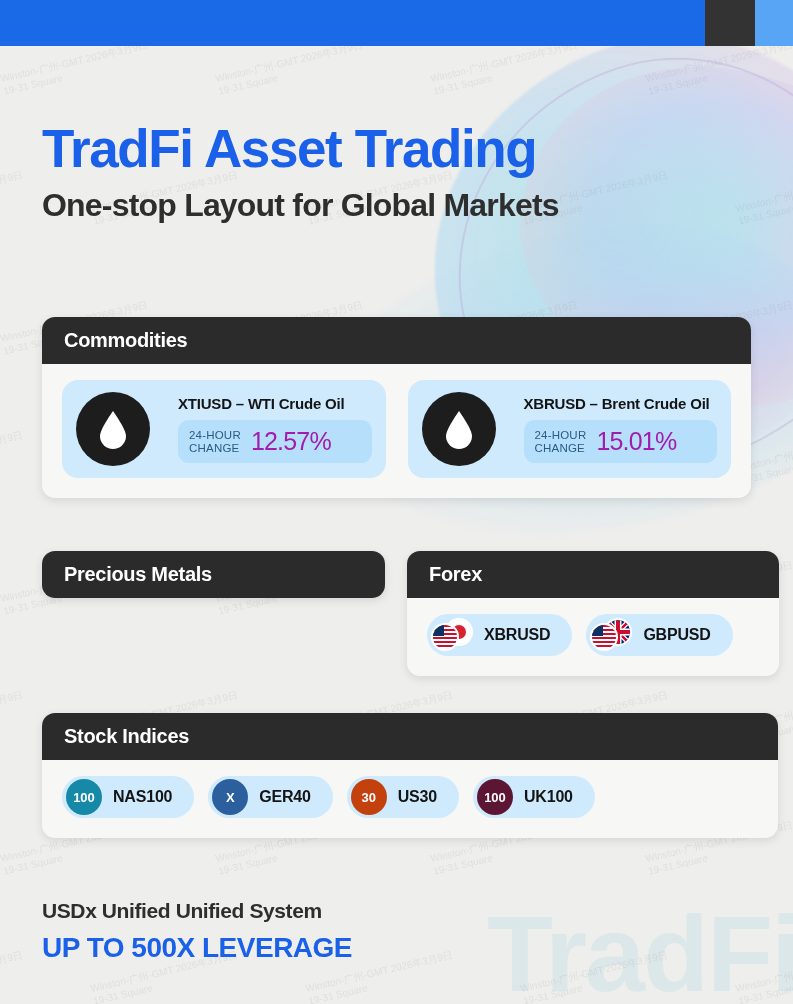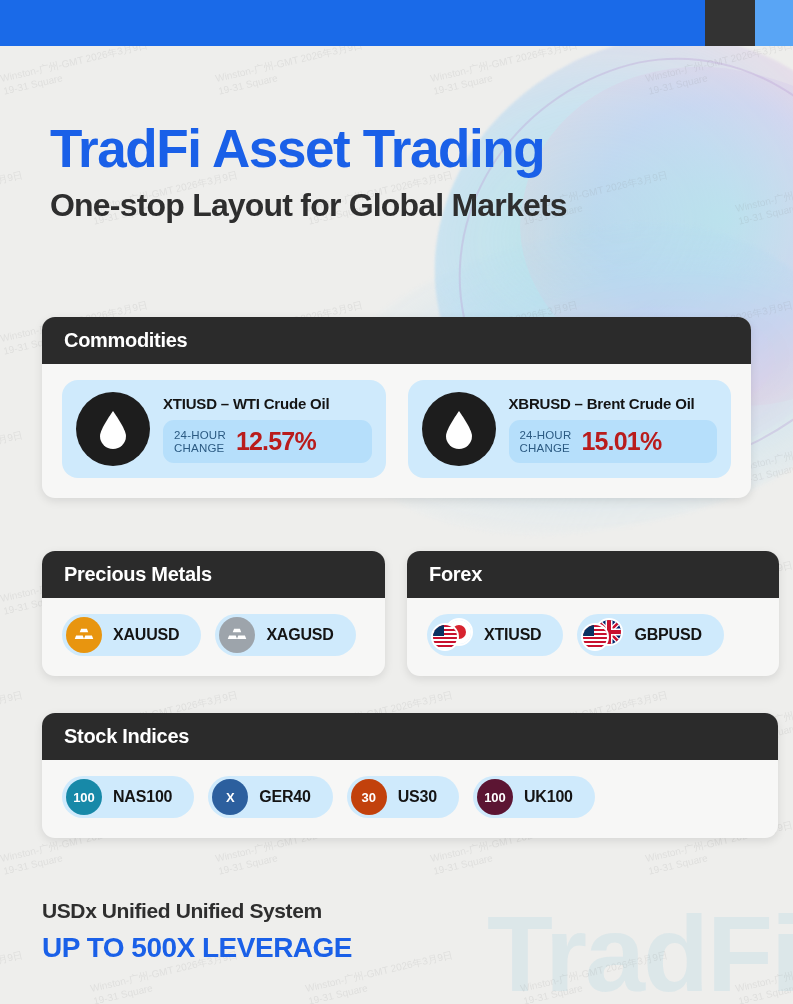--- a/index.html
+++ b/index.html
@@ -66,21 +66,21 @@
     position:absolute;right:-6px;bottom:-12px;z-index:1;
     font-size:108px;font-weight:bold;letter-spacing:-2px;
     color:rgba(150,205,225,0.20);
     pointer-events:none;
     font-family:"Liberation Sans", sans-serif;
   }
 
   
   .page{position:absolute;inset:0;z-index:10;}
 
-  .heading{position:absolute;left:42px;top:122px;width:700px;margin-left:8px;}
+  .heading{position:absolute;left:42px;top:122px;width:700px;}
   .title{
     font-size:53px;font-weight:bold;color:#1a60e8;
     letter-spacing:-1.4px;line-height:1.0;margin:0;
   }
   .subtitle{
     font-size:32px;font-weight:bold;color:#2e2e2e;
     letter-spacing:-0.8px;line-height:1.0;margin:14px 0 0 0;
   }
 
   
@@ -100,21 +100,21 @@
   }
   .card-body{padding:16px 20px 20px 20px;}
 
   
   .commodity-row{display:flex;gap:22px;}
   .commodity{
     flex:1 1 0;
     background:#cfeafc;
     border-radius:16px;
     padding:12px 14px;
-    display:flex;align-items:center;gap:13px;
+    display:flex;align-items:center;gap:28px;
     min-width:0;
   }
   .oil-icon{
     width:74px;height:74px;border-radius:50%;
     background:#1d1d1d;
     flex:0 0 74px;
     display:flex;align-items:center;justify-content:center;
   }
   .commodity-info{min-width:0;flex:1 1 auto;}
   .commodity-name{
@@ -125,21 +125,21 @@
     background:#b6dffb;
     border-radius:11px;
     padding:7px 11px;
     display:flex;align-items:center;gap:10px;
   }
   .change-label{
     font-size:11.5px;line-height:13px;color:#2b5a82;
     letter-spacing:0.2px;white-space:nowrap;
   }
   .change-value{
-    font-size:25px;font-weight:bold;color:#b91c1c;
+    font-size:25px;font-weight:normal;color:#a21caf;
     letter-spacing:-0.8px;white-space:nowrap;
   }
 
   
   .chip-row{display:flex;gap:14px;flex-wrap:nowrap;}
   .chip{
     background:#cfeafc;
     border-radius:22px;
     height:42px;
     display:flex;align-items:center;
@@ -388,47 +388,20 @@
             </div>
           </div>
         </div>
 
       </div>
     </div>
   </div>
 
   <div class="card" style="left:42px;top:551px;width:343px;">
     <div class="card-head">Precious Metals</div>
-    <div class="card-body">
-      <div class="chip-row">
-
-        <div class="chip">
-          <div class="chip-badge" style="background:#e8950f;">
-            <svg width="20" height="16" viewBox="0 0 24 18" aria-hidden="true">
-              <path d="M8.5 1.5h7l1.6 4.2H6.9z" fill="#ffffff"></path>
-              <path d="M2.5 9.5h8l1.6 4.4H0.9z" fill="#ffffff"></path>
-              <path d="M13.5 9.5h8l1.6 4.4h-11.2z" fill="#ffffff"></path>
-            </svg>
-          </div>
-          <div class="chip-label">XAUUSD</div>
-        </div>
-
-        <div class="chip">
-          <div class="chip-badge" style="background:#9da4ab;">
-            <svg width="20" height="16" viewBox="0 0 24 18" aria-hidden="true">
-              <path d="M8.5 1.5h7l1.6 4.2H6.9z" fill="#ffffff"></path>
-              <path d="M2.5 9.5h8l1.6 4.4H0.9z" fill="#ffffff"></path>
-              <path d="M13.5 9.5h8l1.6 4.4h-11.2z" fill="#ffffff"></path>
-            </svg>
-          </div>
-          <div class="chip-label">XAGUSD</div>
-        </div>
-
-      </div>
-    </div>
   </div>
 
   <div class="card" style="left:407px;top:551px;width:372px;">
     <div class="card-head">Forex</div>
     <div class="card-body">
       <div class="chip-row">
 
         <div class="chip">
           <div class="flagpair">
             <div class="fl back">
@@ -445,21 +418,21 @@
                     <rect y="4" width="24" height="2"></rect>
                   <rect y="8" width="24" height="2"></rect>
                     <rect y="12" width="24" height="2"></rect>
                   <rect y="16" width="24" height="2"></rect>
                     <rect y="20" width="24" height="2"></rect>
                 </g>
                 <rect width="11" height="11" fill="#0a3161"></rect>
               </svg>
             </div>
           </div>
-          <div class="chip-label">XTIUSD</div>
+          <div class="chip-label">XBRUSD</div>
         </div>
 
         <div class="chip">
           <div class="flagpair">
             <div class="fl back">
               <svg width="24" height="24" viewBox="0 0 24 24">
                 <rect width="24" height="24" fill="#012169"></rect>
                 <path d="M0 0 L24 24 M24 0 L0 24" stroke="#ffffff" stroke-width="5"></path>
                 <path d="M0 0 L24 24 M24 0 L0 24" stroke="#c8102e" stroke-width="2.5"></path>
                 <path d="M12 0 V24 M0 12 H24" stroke="#ffffff" stroke-width="7"></path>

